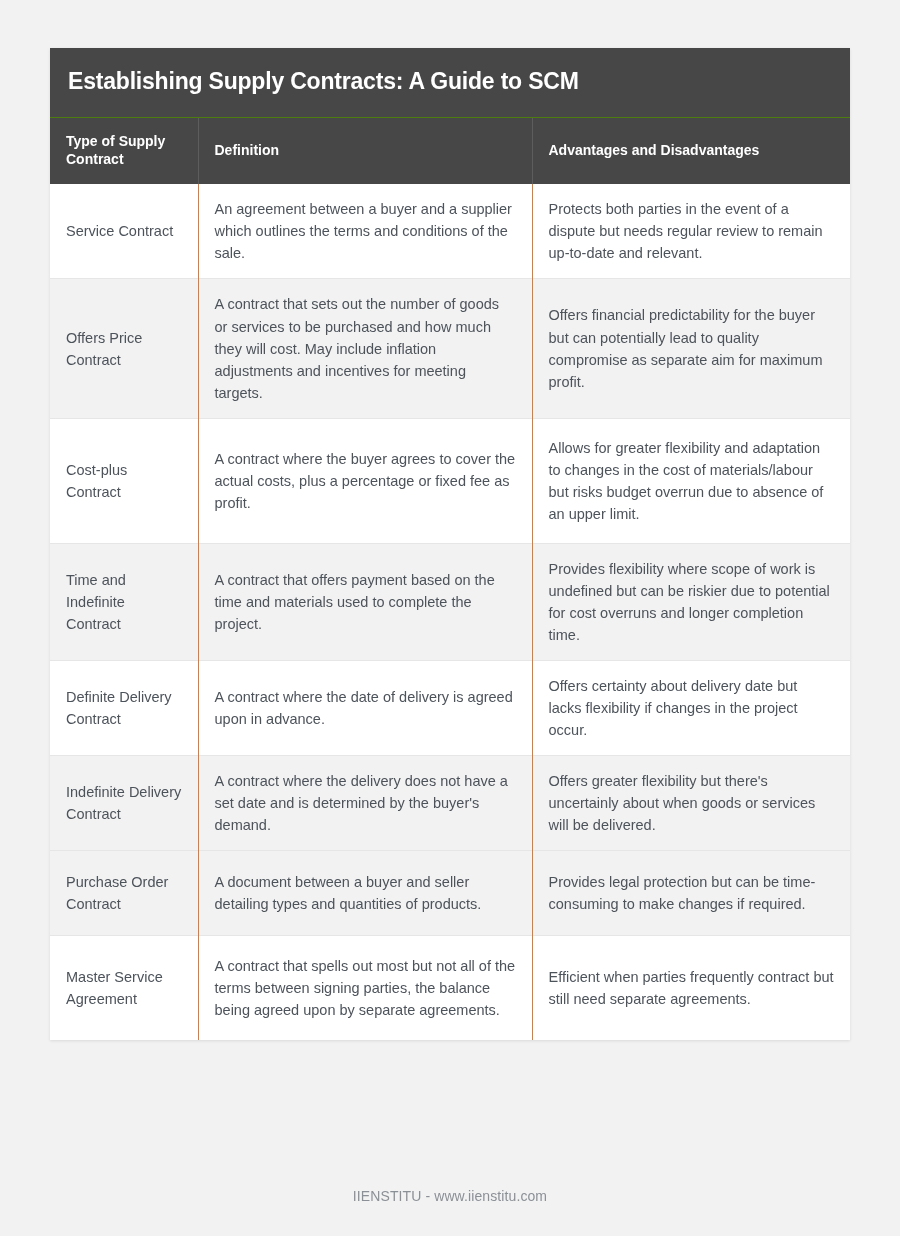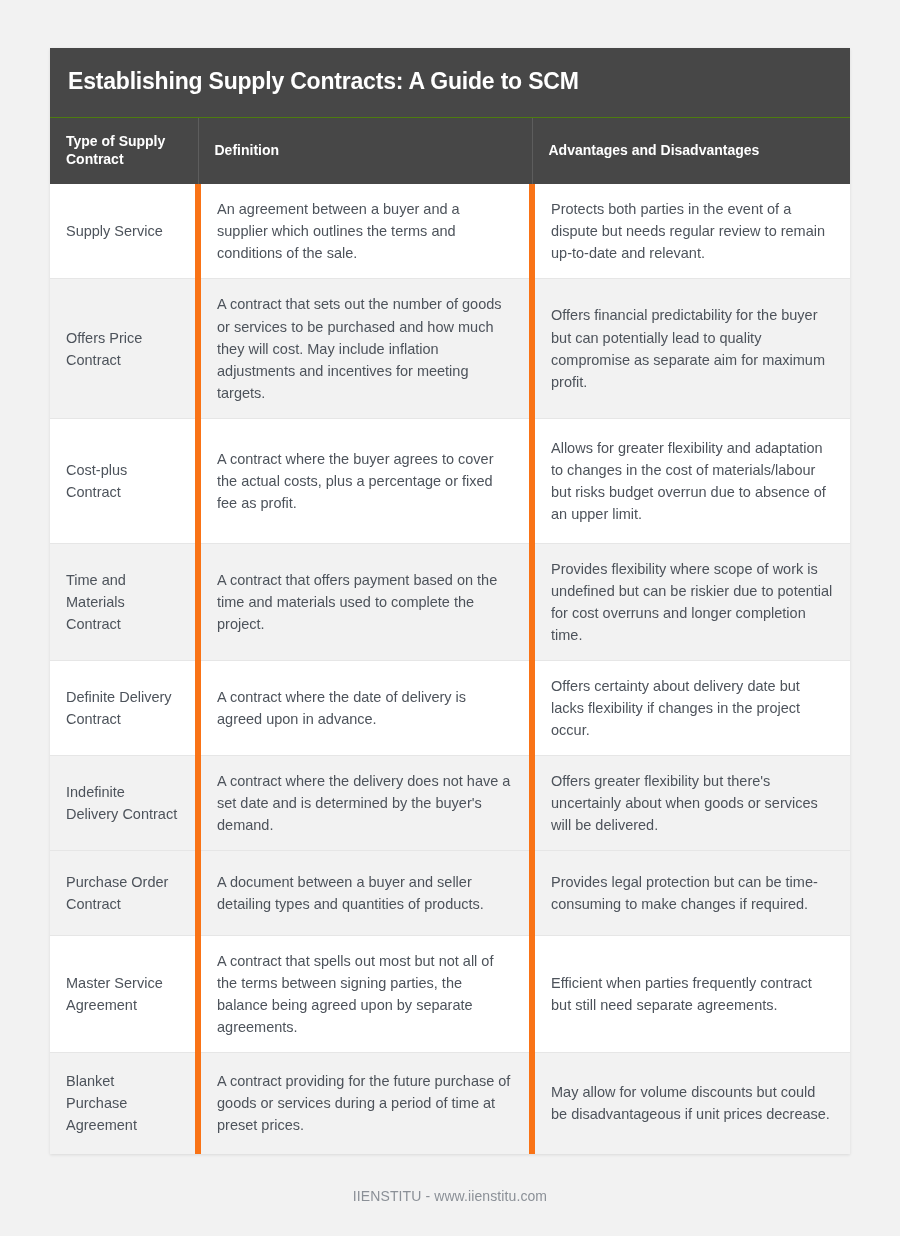--- a/index.html
+++ b/index.html
@@ -70,21 +70,21 @@
   }
   table.contracts thead th:last-child { border-right: none; margin-left: 48px; }
 
   table.contracts tbody td {
     font-size: 14.5px;
     color: #4d535b;
     line-height: 1.52;
     vertical-align: middle;
     padding: 14px 16px 14px 16px;
     border-top: 1px solid #e6e6e6;
-    border-right: 6px solid #f97316;
+    border-right: 1px solid #f97316;
     box-sizing: border-box;
     background: transparent;
   }
   table.contracts tbody td:last-child { border-right: none; }
 
   table.contracts tbody tr.odd  { background: #ffffff; }
   table.contracts tbody tr.even { background: #f2f2f2; }
 
   table.contracts tbody tr:first-child td { border-top: none; }
 
@@ -128,39 +128,39 @@
       <thead>
         <tr>
           <th>Type of Supply Contract</th>
           <th>Definition</th>
           <th>Advantages and Disadvantages</th>
         </tr>
       </thead>
       <tbody>
 
         <tr class="odd row-h-1">
-          <td>Supply Service</td>
+          <td>Service Contract</td>
           <td>An agreement between a buyer and a supplier which outlines the terms and conditions of the sale.</td>
           <td>Protects both parties in the event of a dispute but needs regular review to remain up-to-date and relevant.</td>
         </tr>
 
         <tr class="even row-h-2">
           <td>Offers Price Contract</td>
           <td>A contract that sets out the number of goods or services to be purchased and how much they will cost. May include inflation adjustments and incentives for meeting targets.</td>
           <td>Offers financial predictability for the buyer but can potentially lead to quality compromise as separate aim for maximum profit.</td>
         </tr>
 
         <tr class="odd row-h-3">
           <td>Cost-plus Contract</td>
           <td>A contract where the buyer agrees to cover the actual costs, plus a percentage or fixed fee as profit.</td>
           <td>Allows for greater flexibility and adaptation to changes in the cost of materials/labour but risks budget overrun due to absence of an upper limit.</td>
         </tr>
 
         <tr class="even row-h-4">
-          <td>Time and Materials Contract</td>
+          <td>Time and Indefinite Contract</td>
           <td>A contract that offers payment based on the time and materials used to complete the project.</td>
           <td>Provides flexibility where scope of work is undefined but can be riskier due to potential for cost overruns and longer completion time.</td>
         </tr>
 
         <tr class="odd row-h-5">
           <td>Definite Delivery Contract</td>
           <td>A contract where the date of delivery is agreed upon in advance.</td>
           <td>Offers certainty about delivery date but lacks flexibility if changes in the project occur.</td>
         </tr>
 
@@ -176,25 +176,20 @@
           <td>A document between a buyer and seller detailing types and quantities of products.</td>
           <td>Provides legal protection but can be time-consuming to make changes if required.</td>
         </tr>
 
         <tr class="odd row-h-9">
           <td>Master Service Agreement</td>
           <td>A contract that spells out most but not all of the terms between signing parties, the balance being agreed upon by separate agreements.</td>
           <td>Efficient when parties frequently contract but still need separate agreements.</td>
         </tr>
 
-        <tr class="even row-h-10">
-          <td>Blanket Purchase Agreement</td>
-          <td>A contract providing for the future purchase of goods or services during a period of time at preset prices.</td>
-          <td>May allow for volume discounts but could be disadvantageous if unit prices decrease.</td>
-        </tr>
 
       </tbody>
     </table>
   </div>
 
   <div class="footer-credit">IIENSTITU - www.iienstitu.com</div>
 
 </div>
 
 </body></html>

